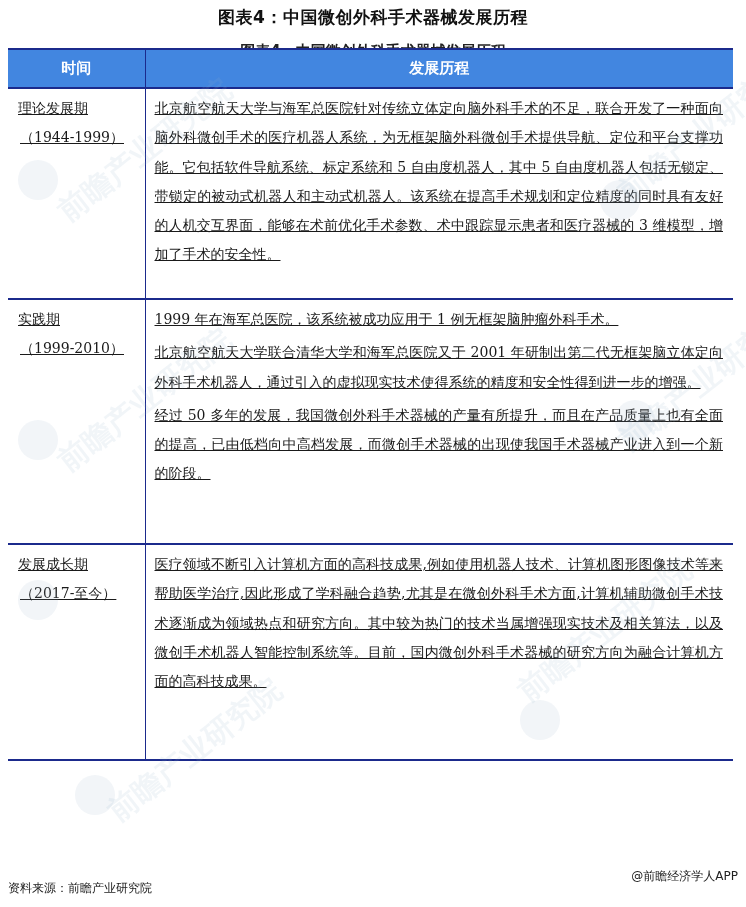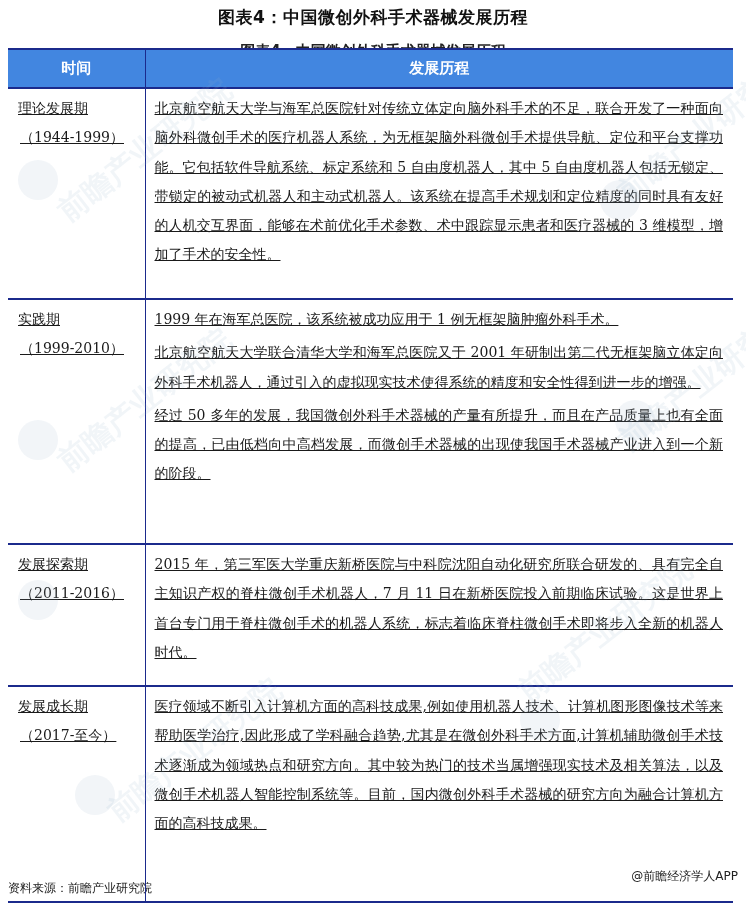--- a/index.html
+++ b/index.html
@@ -169,29 +169,20 @@
     </tr>
     <tr style="height:245px;">
       <td class="time">
         <span class="period-name">实践期</span>
         <span class="period-range">（1999-2010）</span>
       </td>
       <td class="desc">
         <span class="para">1999 年在海军总医院，该系统被成功应用于 1 例无框架脑肿瘤外科手术。</span>
         <span class="para">北京航空航天大学联合清华大学和海军总医院又于 2001 年研制出第二代无框架脑立体定向外科手术机器人，通过引入的虚拟现实技术使得系统的精度和安全性得到进一步的增强。</span>
         <span class="para">经过 50 多年的发展，我国微创外科手术器械的产量有所提升，而且在产品质量上也有全面的提高，已由低档向中高档发展，而微创手术器械的出现使我国手术器械产业进入到一个新的阶段。</span>
-      </td>
-    </tr>
-    <tr style="height:142px;">
-      <td class="time">
-        <span class="period-name">发展探索期</span>
-        <span class="period-range">（2011-2016）</span>
-      </td>
-      <td class="desc">
-        <span class="para">2015 年，第三军医大学重庆新桥医院与中科院沈阳自动化研究所联合研发的、具有完全自主知识产权的脊柱微创手术机器人，7 月 11 日在新桥医院投入前期临床试验。这是世界上首台专门用于脊柱微创手术的机器人系统，标志着临床脊柱微创手术即将步入全新的机器人时代。</span>
       </td>
     </tr>
     <tr style="height:216px;">
       <td class="time">
         <span class="period-name">发展成长期</span>
         <span class="period-range">（2017-至今）</span>
       </td>
       <td class="desc">
         <span class="para">医疗领域不断引入计算机方面的高科技成果,例如使用机器人技术、计算机图形图像技术等来帮助医学治疗,因此形成了学科融合趋势,尤其是在微创外科手术方面,计算机辅助微创手术技术逐渐成为领域热点和研究方向。其中较为热门的技术当属增强现实技术及相关算法，以及微创手术机器人智能控制系统等。目前，国内微创外科手术器械的研究方向为融合计算机方面的高科技成果。</span>
       </td>

